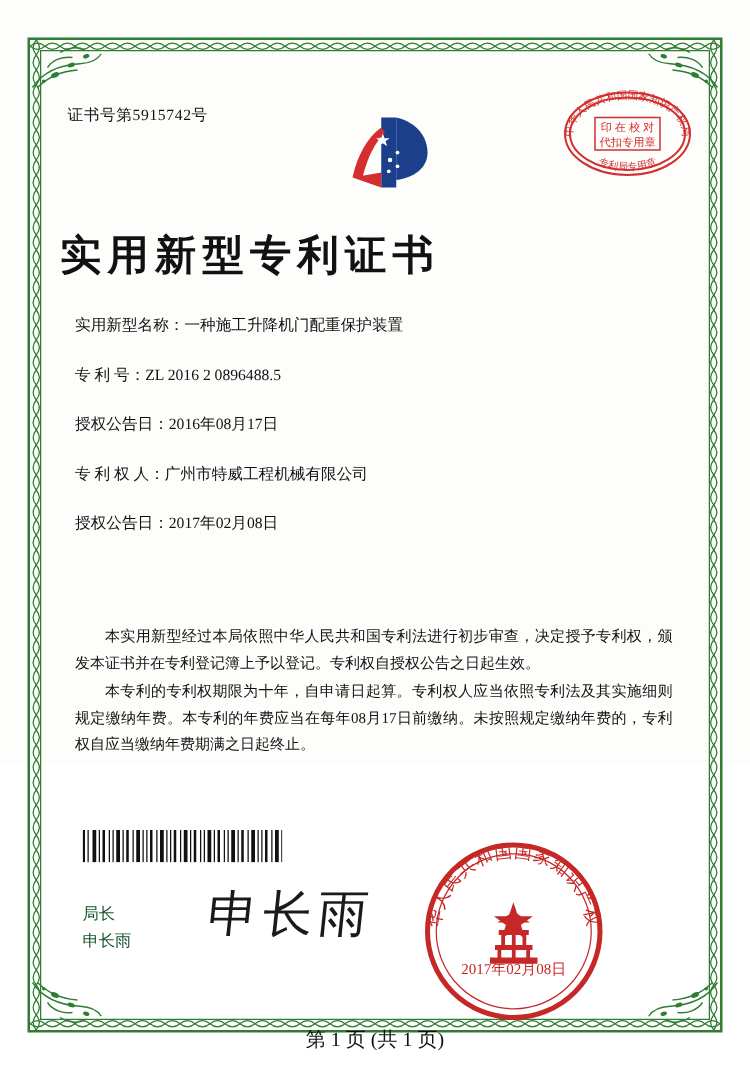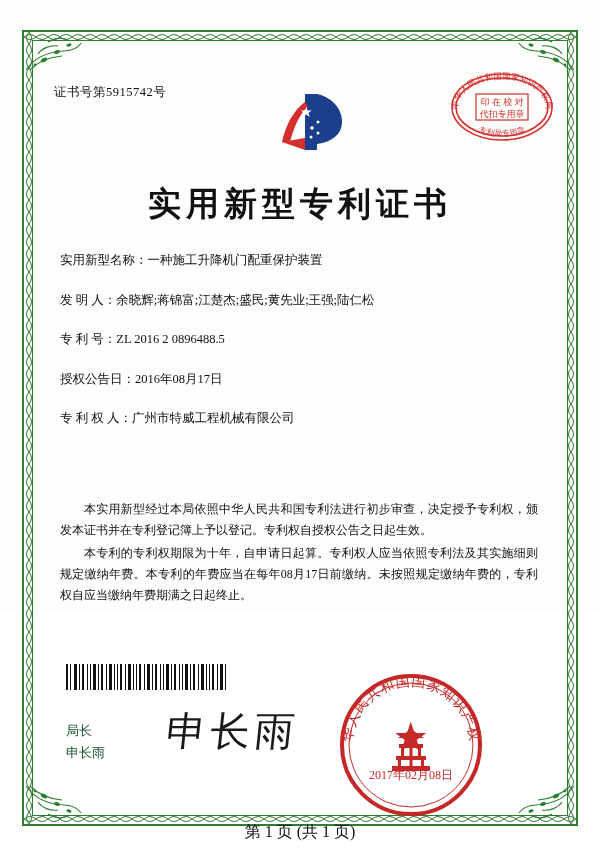--- a/index.html
+++ b/index.html
@@ -109,21 +109,21 @@
     width: 108px;
     height: 74px;
   }
   .seal-top svg { display:block; }
 
   .title {
     position: absolute;
     left: 0;
     top: 130px;
     width: 504px;
-    text-align: center;
+    text-align: left;
     font-size: 33px;
     font-weight: bold;
     letter-spacing: 5px;
     font-family: "Liberation Serif", "DejaVu Serif", serif;
     color: #111;
   }
 
   .fields {
     position: absolute;
     left: 12px;
@@ -370,30 +370,30 @@
       </svg>
     </div>
 
     <div class="title">实用新型专利证书</div>
 
     <div class="fields">
       <div class="field">
         <span class="lbl">实用新型名称：</span><span class="val">一种施工升降机门配重保护装置</span>
       </div>
       <div class="field">
-        <span class="lbl">发 明 人：</span><span class="val">余晓辉;蒋锦富;江楚杰;盛民;黄先业;王强;陆仁松</span>
-      </div>
-      <div class="field">
         <span class="lbl">专 利 号：</span><span class="val">ZL 2016 2 0896488.5</span>
       </div>
       <div class="field">
         <span class="lbl">授权公告日：</span><span class="val">2016年08月17日</span>
       </div>
       <div class="field">
         <span class="lbl">专 利 权 人：</span><span class="val">广州市特威工程机械有限公司</span>
+      </div>
+      <div class="field">
+        <span class="lbl">授权公告日：</span><span class="val">2017年02月08日</span>
       </div>
     </div>
 
     <div class="paras">
       <p class="para">本实用新型经过本局依照中华人民共和国专利法进行初步审查，决定授予专利权，颁发本证书并在专利登记簿上予以登记。专利权自授权公告之日起生效。</p>
       <p class="para">本专利的专利权期限为十年，自申请日起算。专利权人应当依照专利法及其实施细则规定缴纳年费。本专利的年费应当在每年08月17日前缴纳。未按照规定缴纳年费的，专利权自应当缴纳年费期满之日起终止。</p>
     </div>
 
     <div class="barcode">
       <svg width="160" height="26" viewBox="0 0 160 26">

